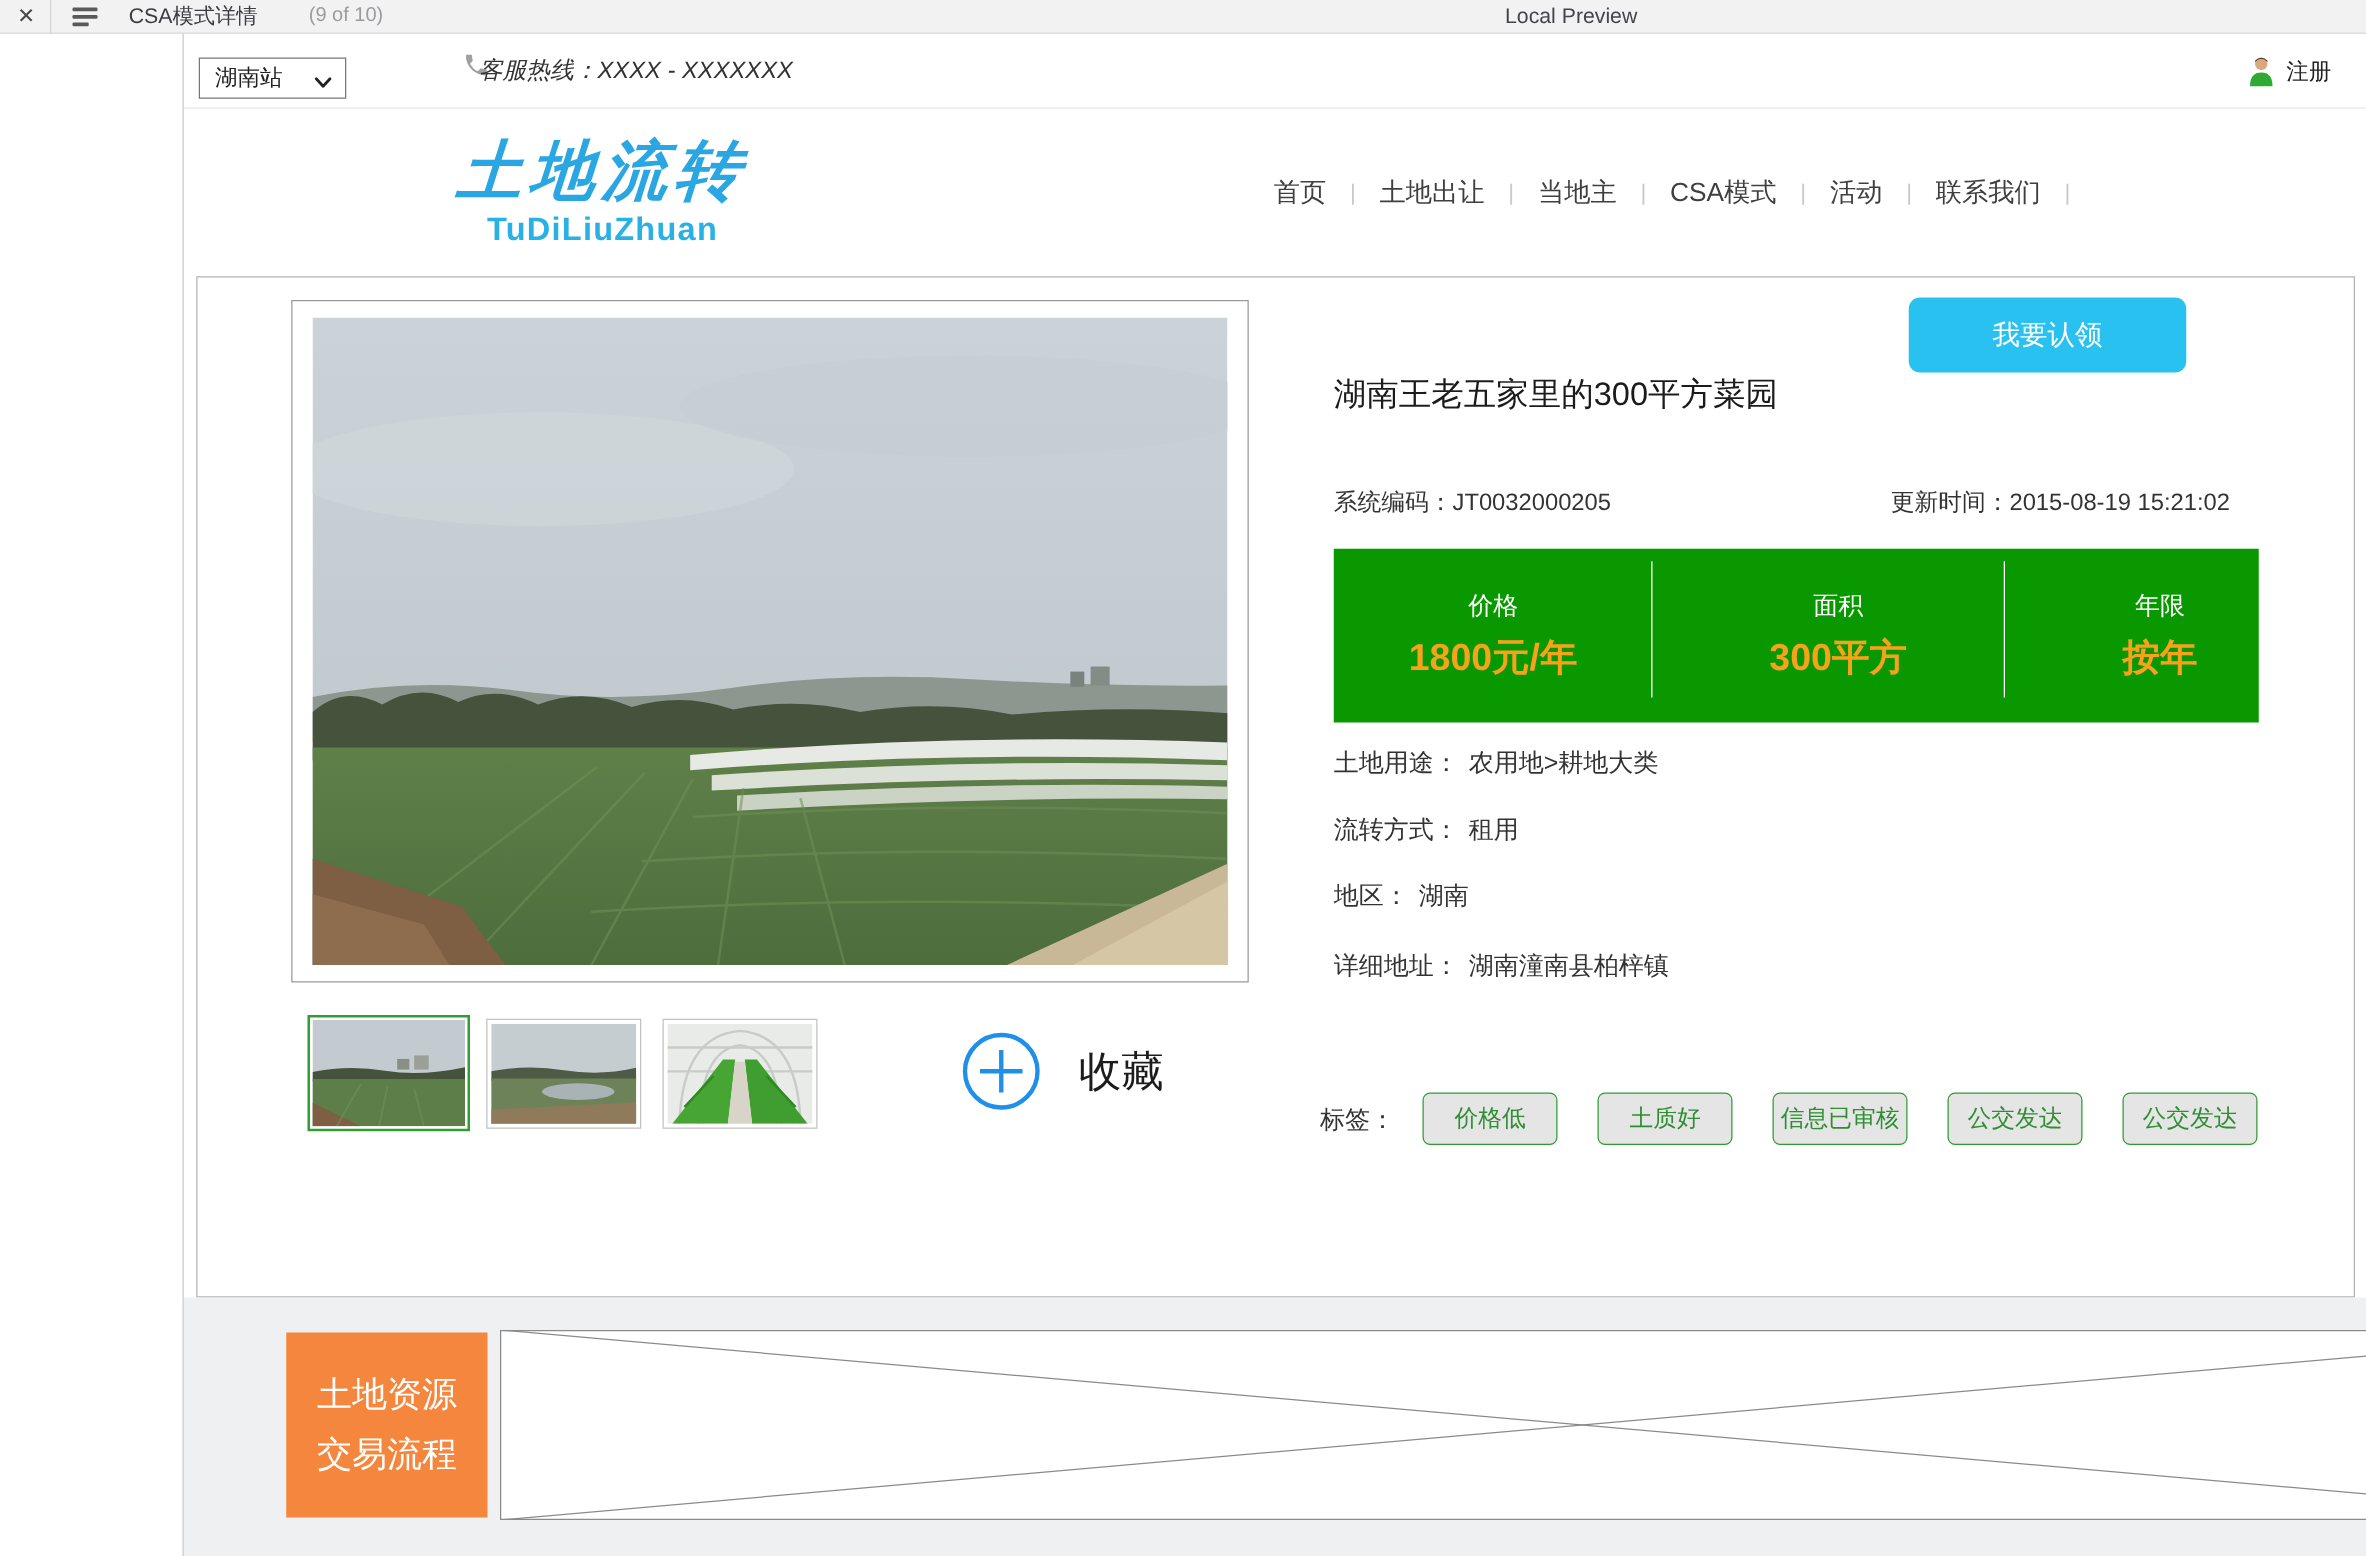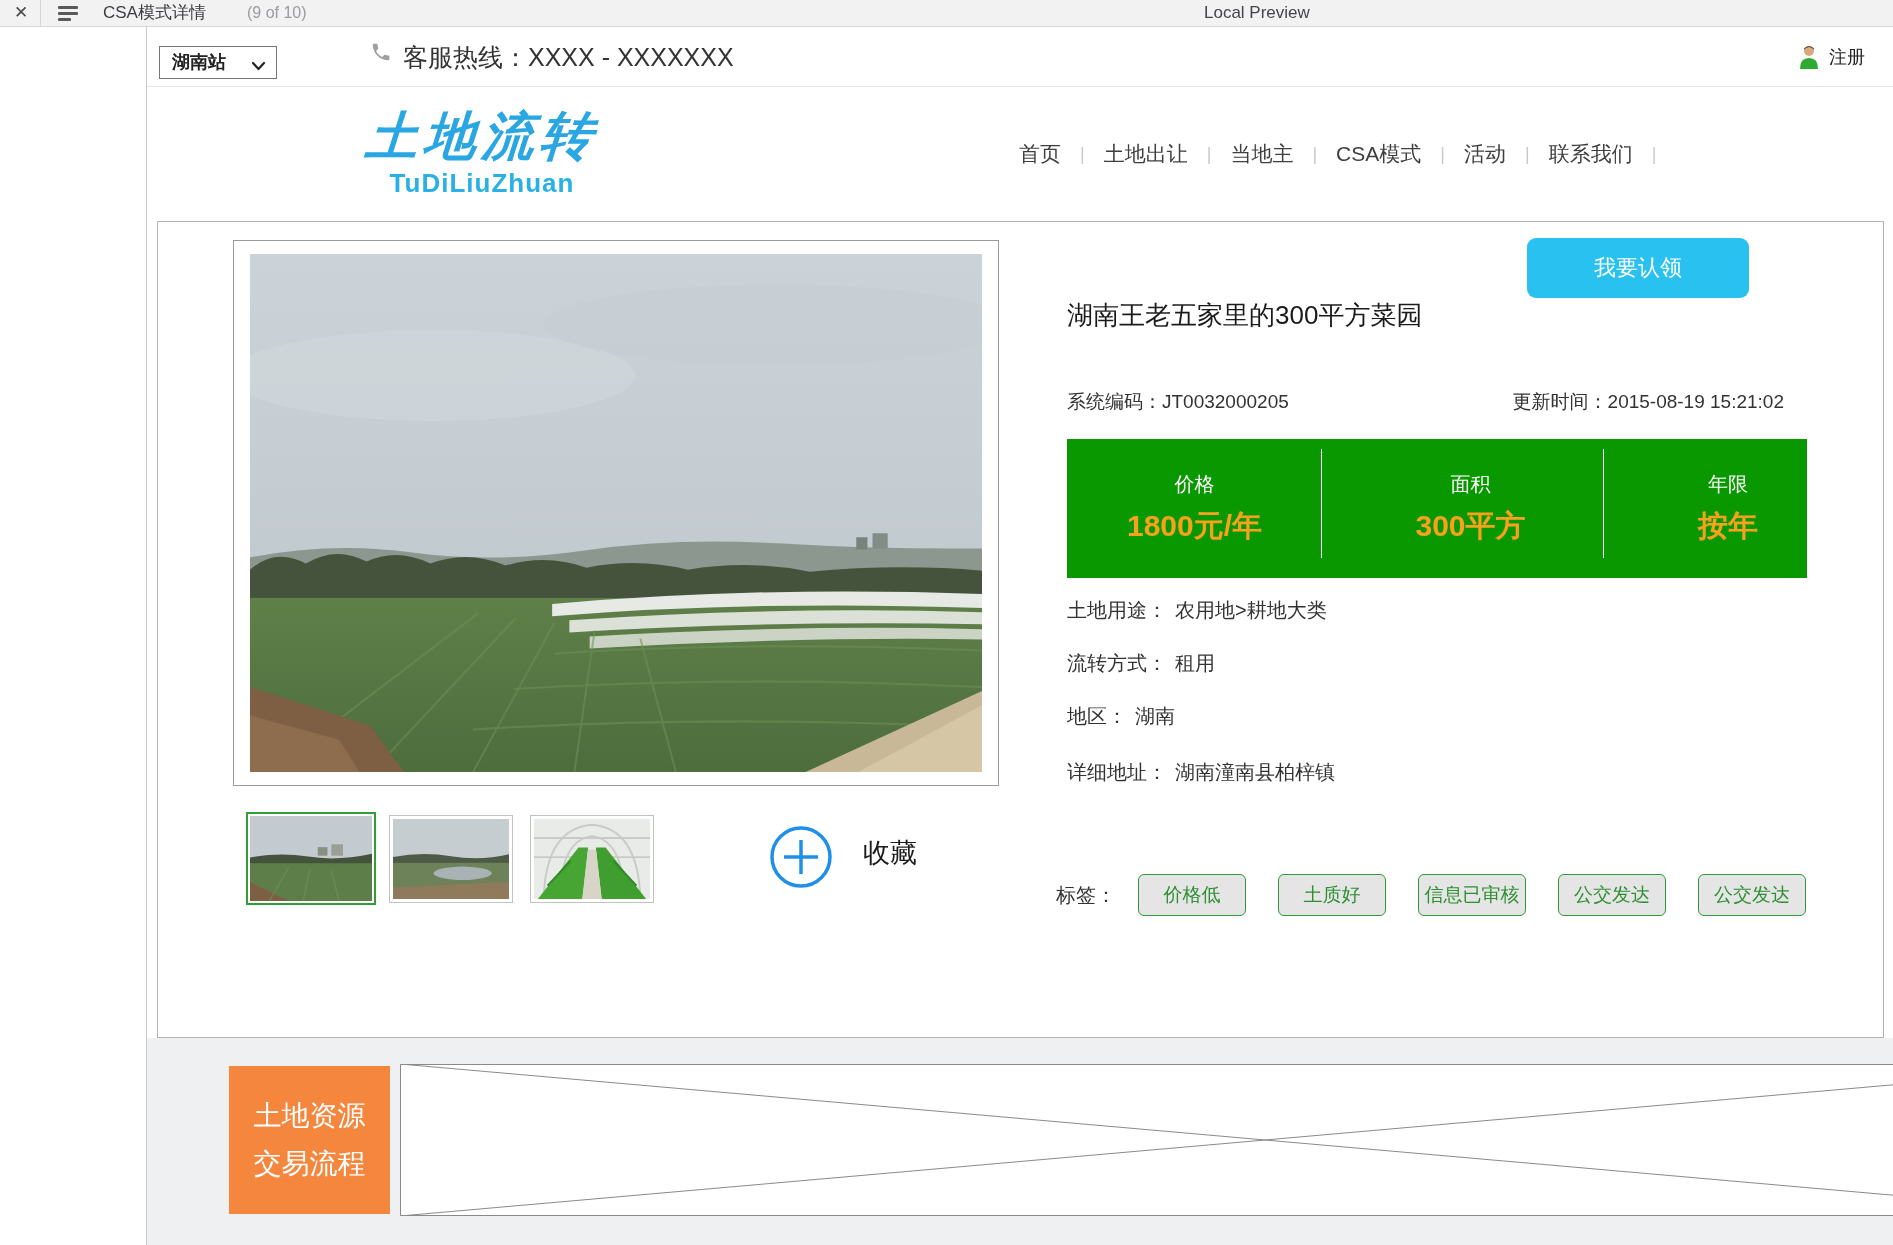--- a/index.html
+++ b/index.html
@@ -26,24 +26,24 @@
     font-size:17px; color:#44444a; }
 
   
   .page-border { position:absolute; left:146px; top:27px; width:1px; height:1218px; background:#c9c9c9; z-index:40; }
   .content { position:absolute; left:147px; top:27px; width:1746px; height:1218px; background:#fff; }
 
   
   .util-row { position:absolute; left:0; top:0; width:1746px; height:60px; border-bottom:1px solid #e6e6e6; background:#fff; }
   .station-select { position:absolute; left:12px; top:19px; width:118px; height:33px;
     border:1px solid #777; background:#fff; font-size:18px; color:#222; }
-  .station-select .sel-label { position:absolute; left:12px; top:0; line-height:31px;font-weight:bold; }
+  .station-select .sel-label { position:absolute; left:12px; top:0; line-height:31px; }
   .station-select .sel-chevron { position:absolute; right:10px; top:9px; }
   .phone-icon { position:absolute; left:223px; top:14px; width:22px; height:22px; }
-  .hotline { position:absolute; left:256px; top:0; height:60px; line-height:60px; font-size:25px; color:#333; }
+  .hotline { position:absolute; left:236px; top:0; height:60px; line-height:60px; font-size:19px; color:#333;font-style:italic; }
   .hotline .hl-val { color:#333; }
   .avatar-icon { position:absolute; right:72px; top:17px; width:24px; height:26px; }
   .register-link { position:absolute; right:28px; top:0; line-height:60px; font-size:18px; color:#222; }
 
   
   .brand-row { position:absolute; left:0; top:61px; width:1746px; height:133px; background:#fff; }
   .logo-main { position:absolute; left:210px; top:14px; width:250px; text-align:center;
     font-family:"DejaVu Serif", serif; font-style:italic; font-weight:bold;
     font-size:52px; letter-spacing:6px; color:#2aa7e2; transform:skewX(-4deg); }
   .logo-sub { position:absolute; left:210px; top:80px; width:250px; text-align:center;
@@ -63,21 +63,21 @@
   .thumbs { position:absolute; left:88px; top:590px; height:94px; }
   .thumb { position:absolute; top:0; width:130px; height:93px; background:#fff; }
   .thumb svg { width:100%; height:100%; display:block; }
   .thumb.sel { border:2px solid #2f9e33; padding:2px; }
   .thumb.plain { border:1px solid #c2c2c2; padding:3px; top:3px; width:124px; height:88px; }
   .thumb1 { left:0; }
   .thumb2 { left:143px; }
   .thumb3 { left:284px; }
 
   .fav { position:absolute; left:610px; top:602px; width:66px; height:66px; cursor:pointer; }
-  .fav-label { position:absolute; left:705px; top:613px; font-size:27px; color:#1c1c1c; }
+  .fav-label { position:absolute; left:705px; top:613px; font-size:34px; color:#1c1c1c; }
 
   
   .claim-btn { position:absolute; left:1369px; top:16px; width:222px; height:60px;
     background:#29c1f0; border-radius:9px; color:#fff; font-size:22px;
     display:flex; align-items:center; justify-content:center; cursor:pointer; }
   .listing-title { position:absolute; left:909px; top:76px; font-size:26px; color:#1b1b1b; }
   .code-row { position:absolute; left:909px; top:167px; width:717px; font-size:19px; color:#333; }
   .updated { position:absolute; right:0; top:0; }
   .stat-box { position:absolute; left:909px; top:217px; width:740px; height:139px; background:#0a9800; display:flex;gap:15px; }
   .stat-col { position:relative; flex:0 0 auto; display:flex; flex-direction:column; align-items:center; justify-content:center; gap:8px; }

